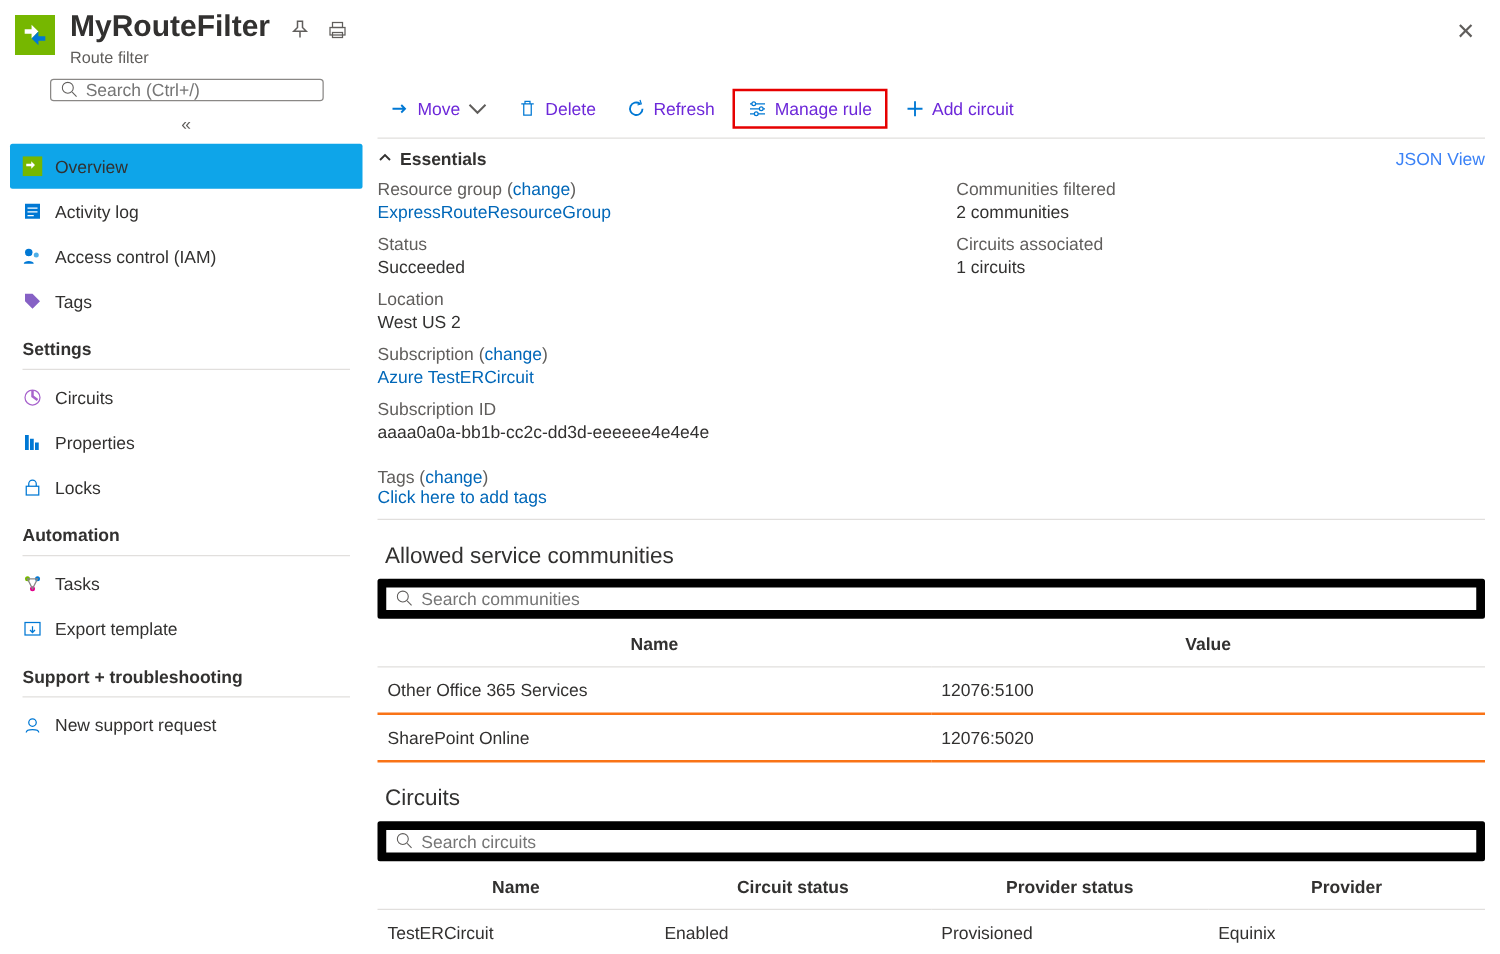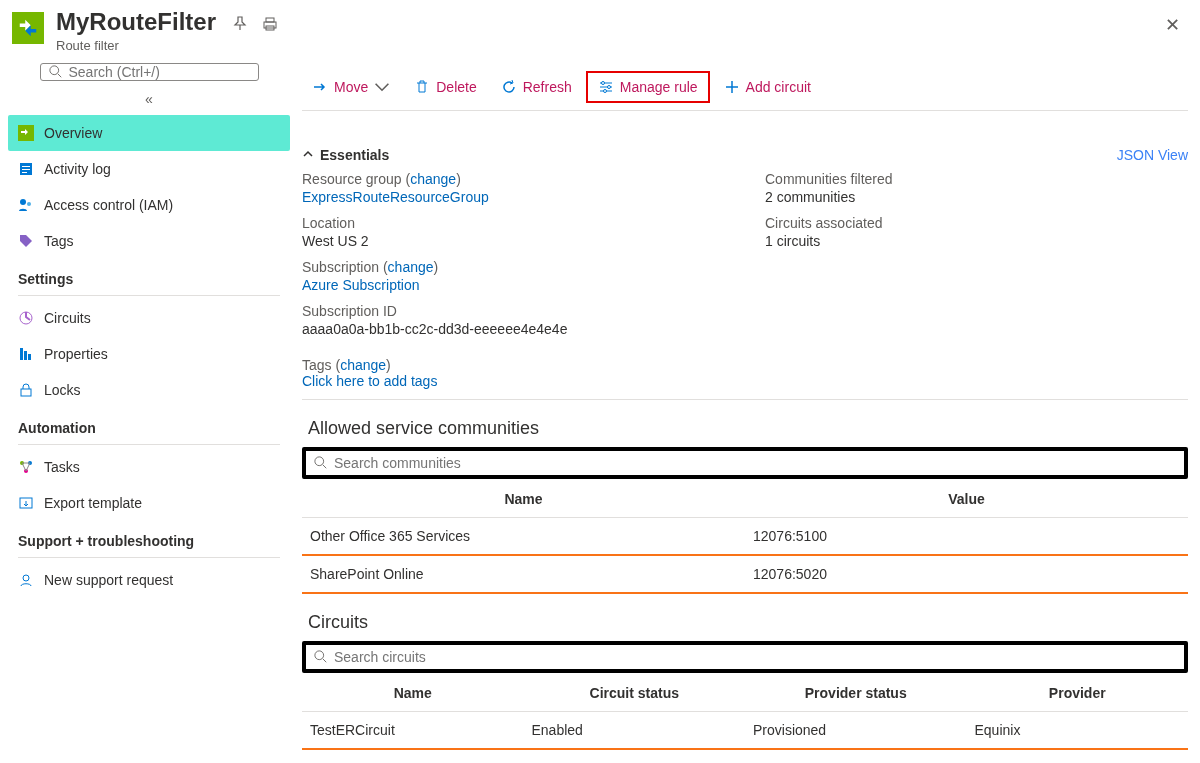--- a/index.html
+++ b/index.html
@@ -13,42 +13,42 @@
 .header-actions span { cursor: pointer; color: #605e5c; }
 .header-close { margin-left: auto; font-size: 18px; color: #605e5c; cursor: pointer; margin-top: 6px; margin-right: 8px;}
 .layout { display: flex; }
 .sidebar { width: 290px; padding: 10px 0 0 8px; }
 .search-row { display: flex; align-items: center; gap: 10px; margin-bottom: 8px; flex-direction: column;}
 .search-box { flex: 1; border: 1px solid #8a8886; border-radius: 3px; height: 30px; display: flex; align-items: center; padding: 0 8px; color: #605e5c;}
 .search-box svg { width: 14px; height: 14px; margin-right: 6px; }
 .search-box input { border:none; outline:none; flex:1; font-size:14px; color:#323130; }
 .collapse-btn { color:#605e5c; cursor:pointer; font-size:14px;}
 .nav-item { display:flex; align-items:center; height:36px; padding:0 10px; cursor:pointer; gap:10px; border-radius:2px;}
-.nav-item.active { background:#5eead4; font-weight:400; }
+.nav-item.active { background:#0ea5e9; font-weight:400; }
 .nav-item .icon { width:16px; display:flex; justify-content:center;}
 .nav-section { font-weight:600; color:#323130; padding:12px 10px 4px 10px; font-size:14px;}
 .nav-divider { border-top:1px solid #e1dfdd; margin: 4px 10px 4px 10px;}
 .main { flex:1; padding: 0 12px 20px 12px; min-width:0;}
 .toolbar { display:flex; align-items:center; height:48px; gap:4px; border-bottom:1px solid #e1dfdd; margin-top:10px;}
-.tool-btn { display:flex; align-items:center; gap:6px; padding:6px 10px; color:#be185d; cursor:pointer;text-align:center; }
+.tool-btn { display:flex; align-items:center; gap:6px; padding:6px 10px; color:#6d28d9; cursor:pointer;text-align:center; }
 .tool-btn svg { width:16px; height:16px; }
 .tool-btn.highlight { border:2px solid #e60000; }
-.essentials-head { display:flex; align-items:center; padding:8px 0 4px 0;margin-top:28px;}
+.essentials-head { display:flex; align-items:center; padding:8px 0 4px 0;}
 .essentials-head .chev { margin-right:6px; cursor:pointer;}
 .essentials-head .label { font-weight:600;}
 .json-view { margin-left:auto; color:#3b82f6; cursor:pointer;}
 .essentials-body { display:flex; gap:40px; padding:4px 0 10px 0;}
 .ess-col { flex:1; min-width:0;}
 .ess-row { margin-bottom:10px;}
 .ess-label { color:#605e5c; font-size:14px;}
 .ess-value { color:#323130; font-size:14px; margin-top:2px;}
 .link { color:#0067b8; cursor:pointer;}
 .tags-row { padding-bottom:10px; border-bottom:1px solid #e1dfdd;}
 .section-title { font-size:18px; margin-top:18px; margin-bottom:8px; padding-left:6px;}
-.search-bar { border:4px solid #000000; height:32px; display:flex; align-items:center; padding:0 8px; border-radius:2px;}
+.search-bar { border:7px solid #000000; height:32px; display:flex; align-items:center; padding:0 8px; border-radius:2px;}
 .search-bar svg { width:14px; height:14px; margin-right:6px; color:#605e5c;}
 .search-bar input { border:none; outline:none; flex:1; font-size:14px;}
 .table { width:100%; border-collapse:collapse; margin-top:2px;}
 .table th { text-align:center; font-weight:600; padding:10px 8px; border-bottom:1px solid #e1dfdd;}
 .table td { padding:10px 8px; border-bottom:2px solid #f97316;}
 </style>
 </head>
 <body>
 
 <div class="header">
@@ -243,26 +243,30 @@
       <span class="json-view">JSON View</span>
     </div>
 
     <div class="essentials-body">
       <div class="ess-col">
         <div class="ess-row">
           <div class="ess-label"><span>Resource group</span> (<span class="link">change</span>)</div>
           <div class="ess-value link">ExpressRouteResourceGroup</div>
         </div>
         <div class="ess-row">
+          <div class="ess-label">Status</div>
+          <div class="ess-value">Succeeded</div>
+        </div>
+        <div class="ess-row">
           <div class="ess-label">Location</div>
           <div class="ess-value">West US 2</div>
         </div>
         <div class="ess-row">
           <div class="ess-label"><span>Subscription</span> (<span class="link">change</span>)</div>
-          <div class="ess-value link">Azure Subscription</div>
+          <div class="ess-value link">Azure TestERCircuit</div>
         </div>
         <div class="ess-row">
           <div class="ess-label">Subscription ID</div>
           <div class="ess-value">aaaa0a0a-bb1b-cc2c-dd3d-eeeeee4e4e4e</div>
         </div>
       </div>
       <div class="ess-col">
         <div class="ess-row">
           <div class="ess-label">Communities filtered</div>
           <div class="ess-value">2 communities</div>

